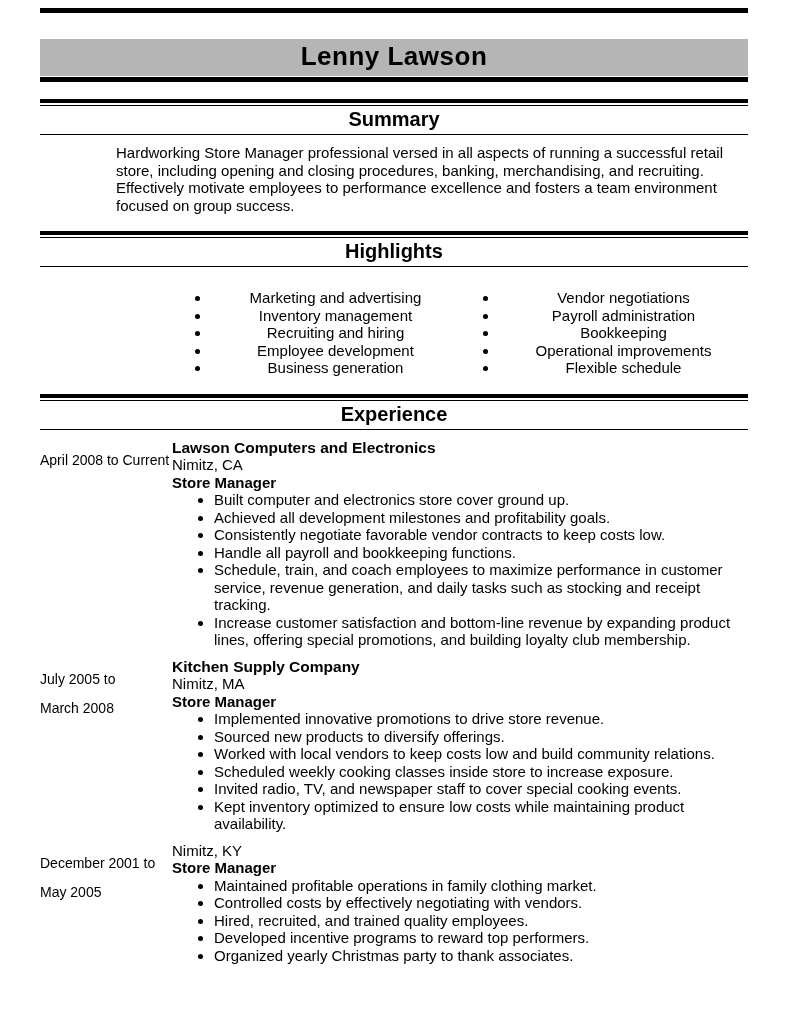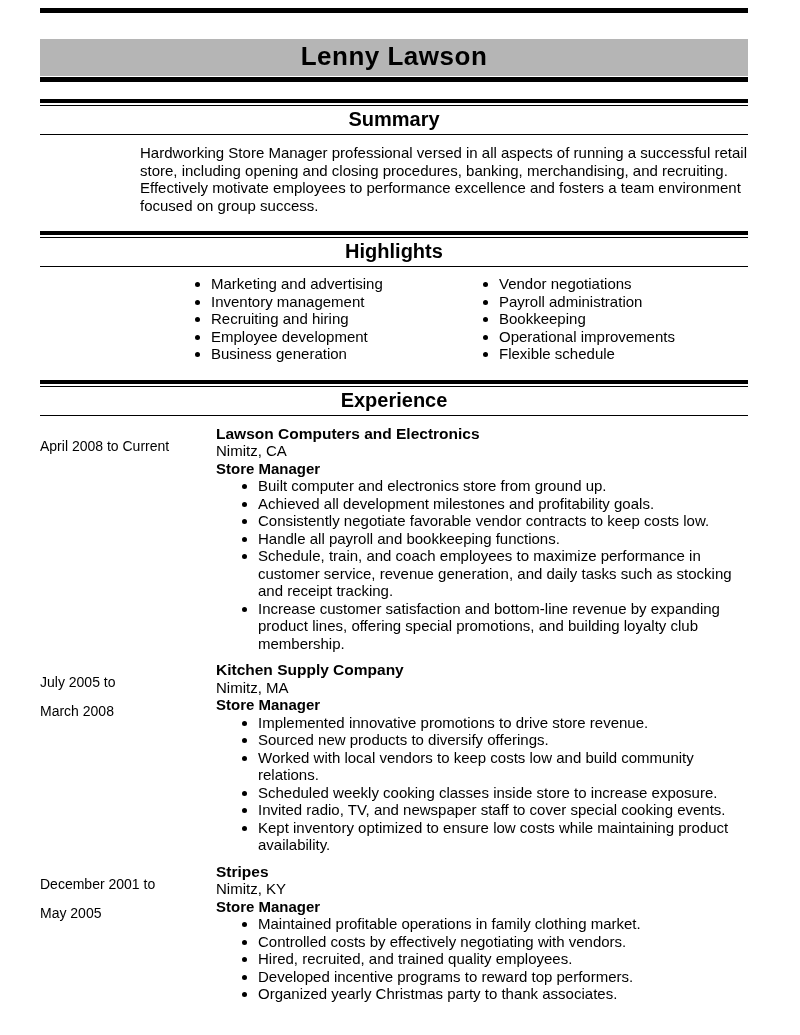--- a/index.html
+++ b/index.html
@@ -39,45 +39,46 @@
   .section-head .heavy { height: 4px; background: #000; }
   .section-head .thin { height: 1px; background: #000; margin-top: 2px; }
   .section-head h2 {
     text-align: center;
     font-size: 20px;
     font-weight: bold;
     padding: 2px 0 3px 0;
     border-bottom: 1px solid #000;
   }
   .summary-text {
-    margin: 9px 0 0 100px;
+    margin: 9px 0 0 76px;
     font-size: 15px;
     line-height: 17.5px;
   }
   .highlights {
     display: flex;
-    margin: 8px 0 2px 132px;
+    margin: 22px 0 2px 132px;
+    text-align: center;
   }
   .highlights ul {
     flex: 1;
     list-style: disc;
     padding-left: 39px;
     font-size: 15px;
     line-height: 17.5px;
   }
   .job { display: flex; margin-top: 9px; }
   .job-dates {
     width: 132px;
     flex-shrink: 0;
     font-size: 14px;
     line-height: 17px;
     padding-top: 1px;
   }
   .job-dates div { white-space: nowrap; margin-top: 12px; }
-  .job-body { flex: 1; font-size: 15px; line-height: 17.5px; margin-left: 44px; }
+  .job-body { flex: 1; font-size: 15px; line-height: 17.5px; }
   .company { font-weight: bold; font-size: 15.5px; }
   .role { font-weight: bold; }
   .job-bullets { list-style: disc; padding-left: 42px; }
 </style>
 </head>
 <body>
 
 <div class="page">
 
   <div class="rule-heavy"></div>
@@ -129,21 +130,21 @@
     <div class="job-dates">
 
     <div>April 2008 to Current</div>
       </div>
     <div class="job-body">
       <div class="company">Lawson Computers and Electronics</div>
       <div class="location">Nimitz, CA</div>
       <div class="role">Store Manager</div>
       <ul class="job-bullets">
 
-      <li>Built computer and electronics store from ground up.</li>
+      <li>Built computer and electronics store cover ground up.</li>
           <li>Achieved all development milestones and profitability goals.</li>
           <li>Consistently negotiate favorable vendor contracts to keep costs low.</li>
           <li>Handle all payroll and bookkeeping functions.</li>
           <li>Schedule, train, and coach employees to maximize performance in customer service, revenue generation, and daily tasks such as stocking and receipt tracking.</li>
           <li>Increase customer satisfaction and bottom-line revenue by expanding product lines, offering special promotions, and building loyalty club membership.</li>
         </ul>
     </div>
   </div>
 
   <div class="job">
@@ -168,21 +169,20 @@
     </div>
   </div>
 
   <div class="job">
     <div class="job-dates">
 
     <div>December 2001 to</div>
         <div>May 2005</div>
       </div>
     <div class="job-body">
-      <div class="company">Stripes</div>
       <div class="location">Nimitz, KY</div>
       <div class="role">Store Manager</div>
       <ul class="job-bullets">
 
       <li>Maintained profitable operations in family clothing market.</li>
           <li>Controlled costs by effectively negotiating with vendors.</li>
           <li>Hired, recruited, and trained quality employees.</li>
           <li>Developed incentive programs to reward top performers.</li>
           <li>Organized yearly Christmas party to thank associates.</li>
         </ul>

